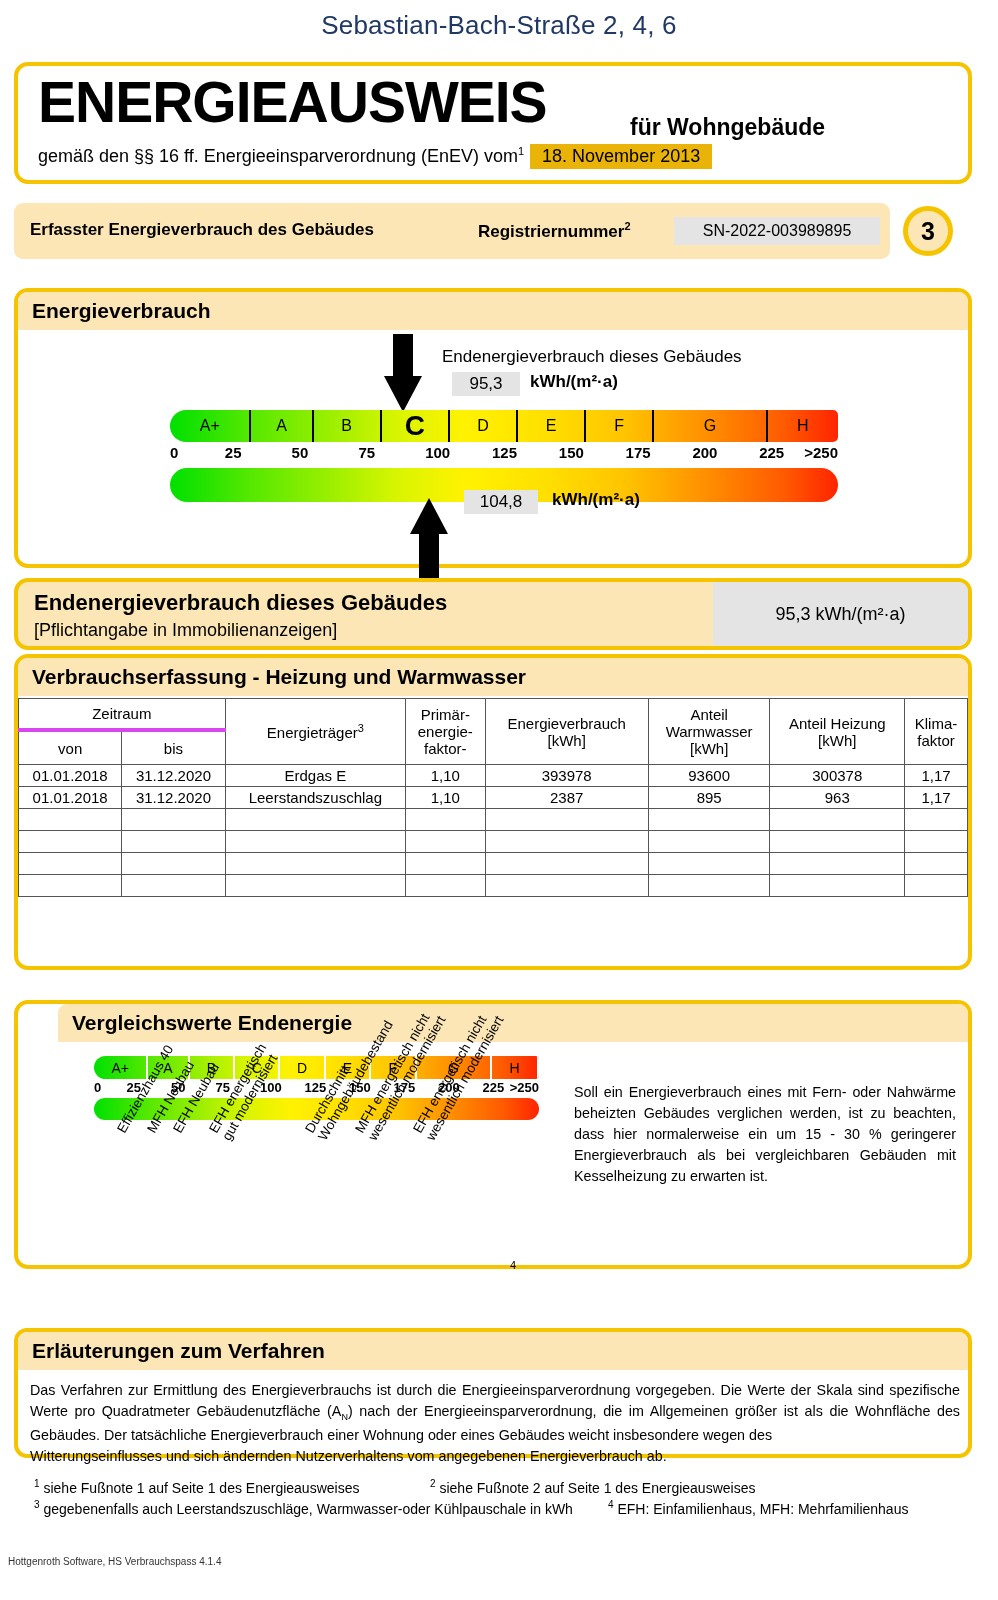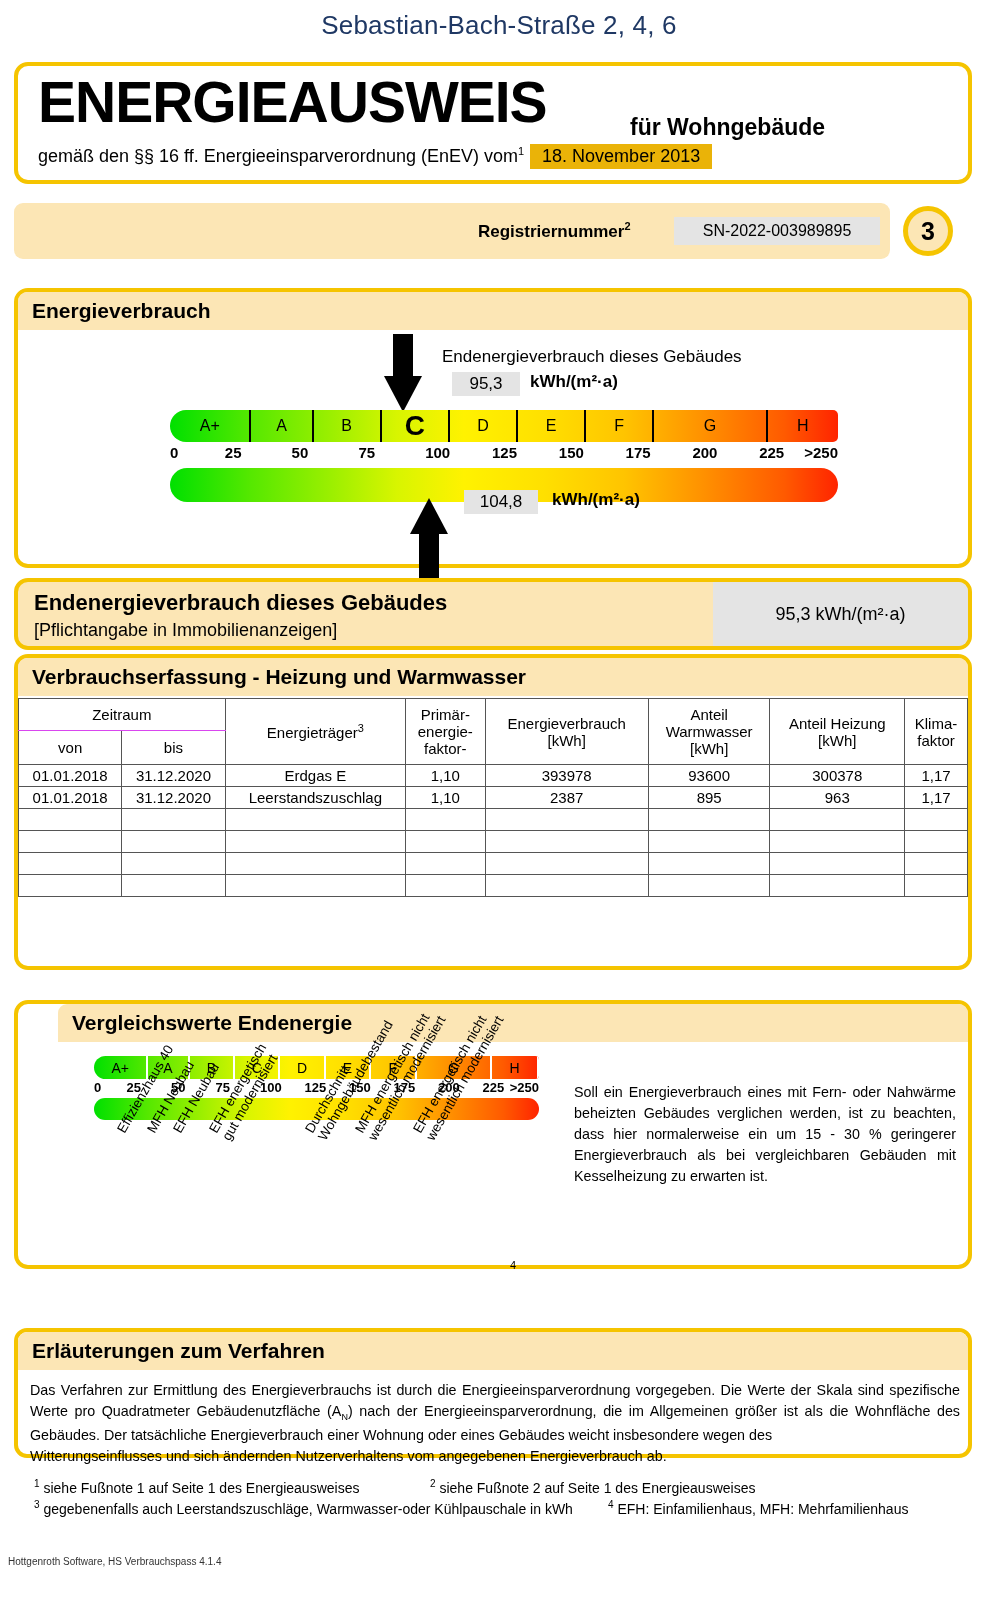--- a/index.html
+++ b/index.html
@@ -238,20 +238,21 @@
 
   <div class="box" id="title-box">
     <div class="title-main">ENERGIEAUSWEIS</div>
     <div class="title-sub">für Wohngebäude</div>
     <div class="title-law">
       <span>gemäß den §§ 16 ff. Energieeinsparverordnung (EnEV) vom</span><span class="sup">1</span><span class="greyval">18. November 2013</span>
     </div>
   </div>
 
   <div id="reg-strip">
+    <div class="lbl-left">Erfasster Energieverbrauch des Gebäudes</div>
     <div class="lbl-reg">
       <span>Registriernummer</span><span class="sup">2</span>
     </div>
     <div class="regval">SN-2022-003989895</div>
   </div>
   <div id="page-badge">3</div>
 
   <div class="box" id="consumption-box">
     <div class="bandhdr">Energieverbrauch</div>
 
@@ -304,21 +305,21 @@
     <div class="mtitle">Endenergieverbrauch dieses Gebäudes</div>
     <div class="msub">[Pflichtangabe in Immobilienanzeigen]</div>
     <div class="mval">95,3 kWh/(m²·a)</div>
   </div>
 
   <div class="box" id="table-box">
     <div class="bandhdr">Verbrauchserfassung - Heizung und Warmwasser</div>
     <table class="verbrauch">
       <thead>
         <tr>
-          <th colspan="2" style="height:30px;border-bottom:1px solid #d946ef;">
+          <th colspan="2" style="height:30px;border-bottom:4px solid #d946ef;">
             <span class="hdr-zeitraum">Zeitraum</span>
           </th>
           <th rowspan="2">
             <span>Energieträger</span><span class="sup">3</span>
           </th>
           <th rowspan="2" class="wrapcol">
               <div>Primär-</div>
               <div>energie-</div>
               <div>faktor-</div>
             </th>

